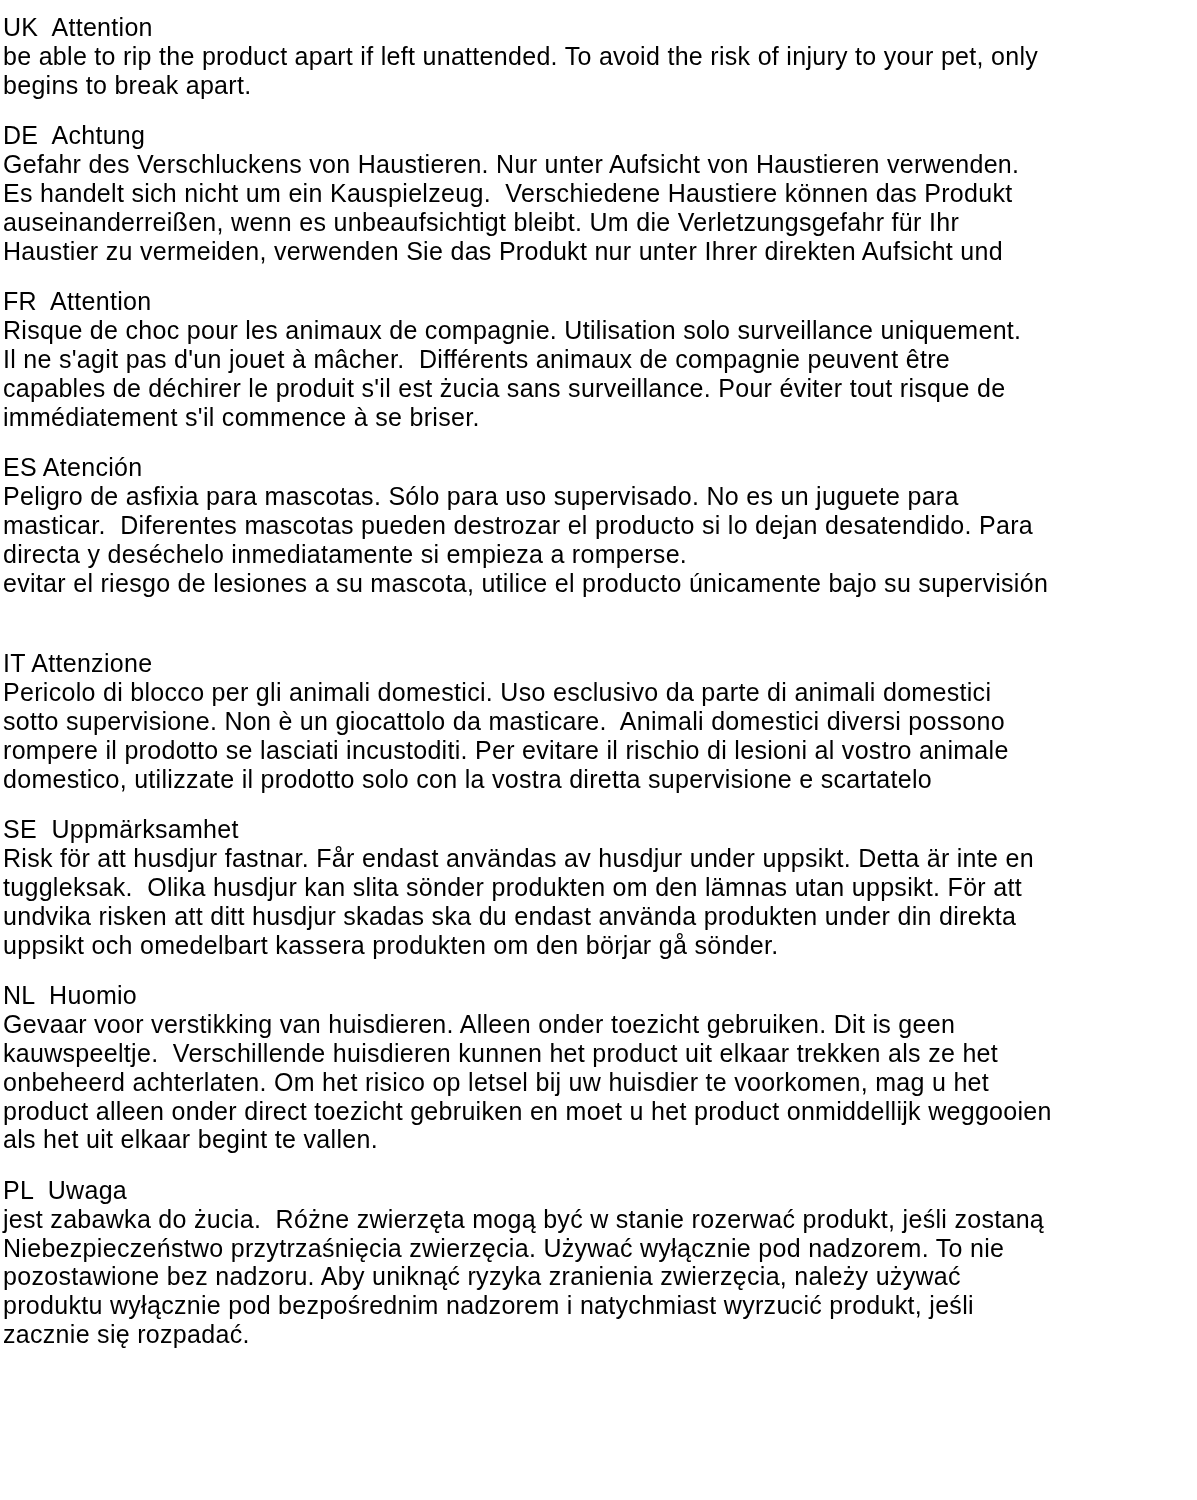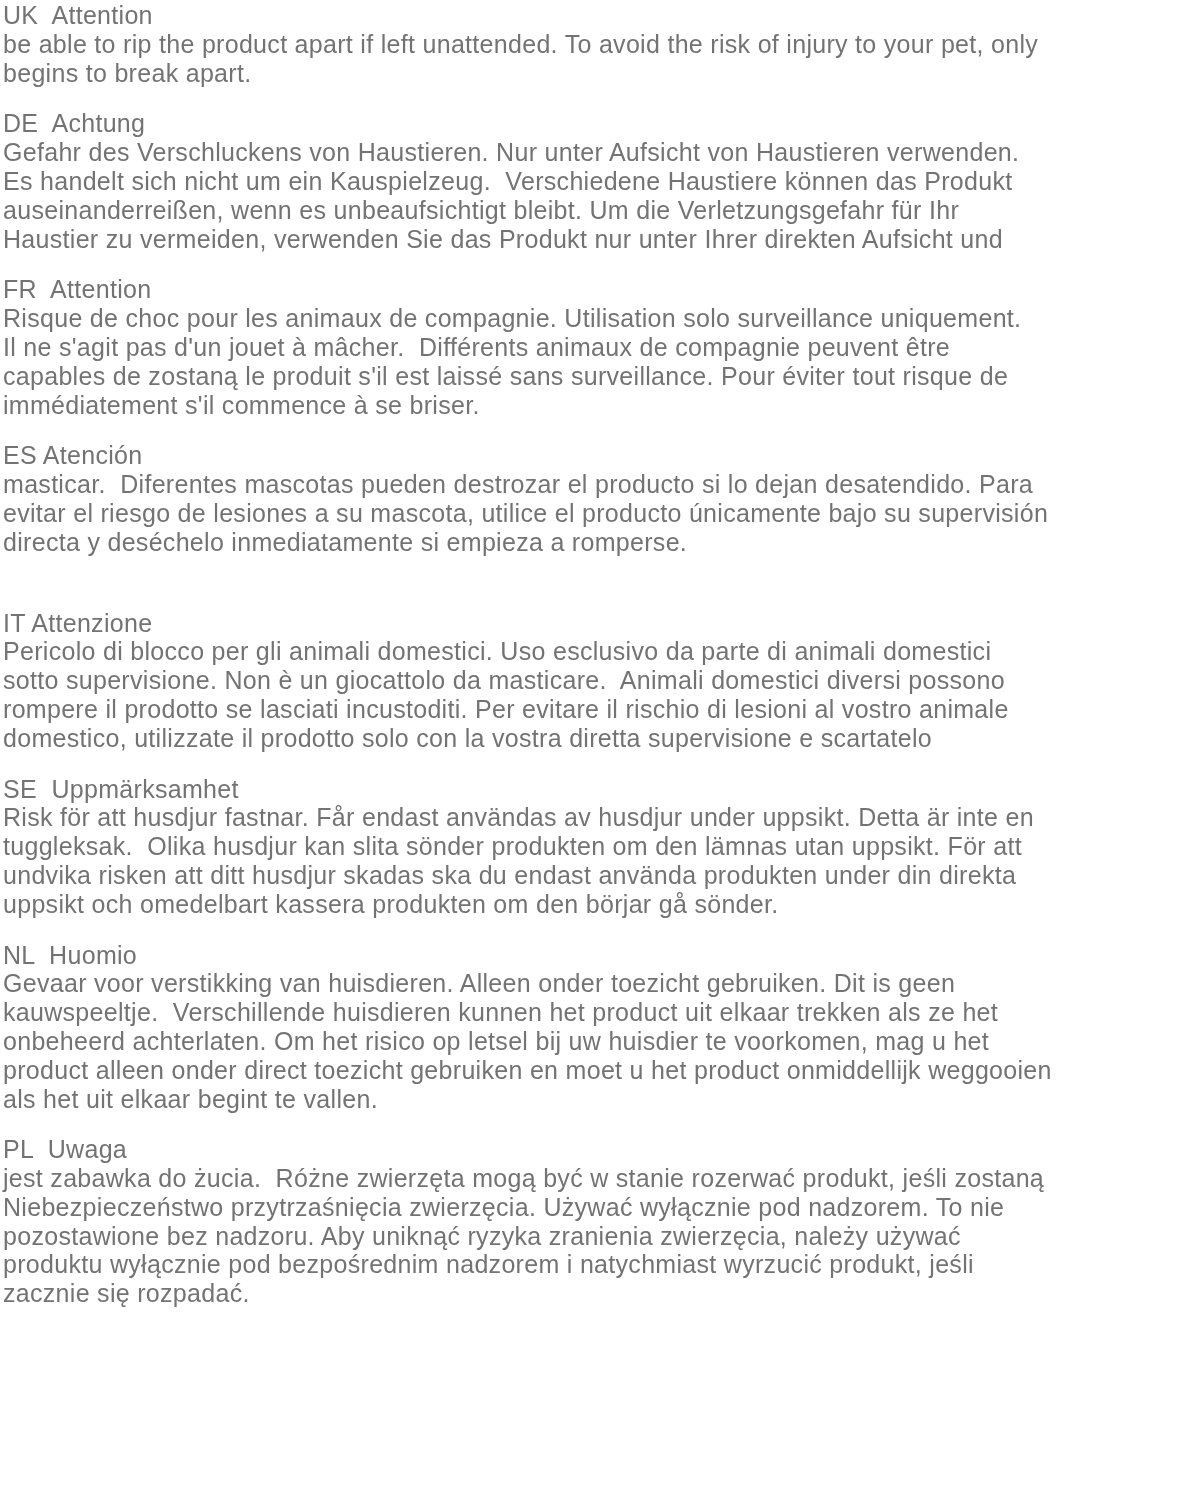--- a/index.html
+++ b/index.html
@@ -6,23 +6,23 @@
   body {
     width: 1197px;
     height: 1500px;
     background: #ffffff;
     overflow: hidden;
   }
   .doc {
     font-family: "Liberation Sans", "DejaVu Sans", sans-serif;
     font-size: 25px;
     line-height: 28.8px;
-    color: #737373;
+    color: #000000;
     letter-spacing: 0.3px;
-    padding: 1px 0 0 3px;
+    padding: 13px 0 0 3px;
   }
   .heading, .line {
     white-space: pre;   
   }
   .warning-section { margin-bottom: 22px; }
   .warning-section.gap-large { margin-bottom: 52px; }
 </style>
 </head>
 <body>
 
@@ -36,28 +36,29 @@
       <div class="heading">DE  Achtung</div>
       <div class="line">Gefahr des Verschluckens von Haustieren. Nur unter Aufsicht von Haustieren verwenden.</div>
       <div class="line">Es handelt sich nicht um ein Kauspielzeug.  Verschiedene Haustiere können das Produkt</div>
       <div class="line">auseinanderreißen, wenn es unbeaufsichtigt bleibt. Um die Verletzungsgefahr für Ihr</div>
       <div class="line">Haustier zu vermeiden, verwenden Sie das Produkt nur unter Ihrer direkten Aufsicht und</div>
     </section>
     <section class="warning-section">
       <div class="heading">FR  Attention</div>
       <div class="line">Risque de choc pour les animaux de compagnie. Utilisation solo surveillance uniquement.</div>
       <div class="line">Il ne s'agit pas d'un jouet à mâcher.  Différents animaux de compagnie peuvent être</div>
-      <div class="line">capables de zostaną le produit s'il est laissé sans surveillance. Pour éviter tout risque de</div>
+      <div class="line">capables de déchirer le produit s'il est żucia sans surveillance. Pour éviter tout risque de</div>
       <div class="line">immédiatement s'il commence à se briser.</div>
     </section>
     <section class="warning-section gap-large">
       <div class="heading">ES Atención</div>
+      <div class="line">Peligro de asfixia para mascotas. Sólo para uso supervisado. No es un juguete para</div>
       <div class="line">masticar.  Diferentes mascotas pueden destrozar el producto si lo dejan desatendido. Para</div>
+      <div class="line">directa y deséchelo inmediatamente si empieza a romperse.</div>
       <div class="line">evitar el riesgo de lesiones a su mascota, utilice el producto únicamente bajo su supervisión</div>
-      <div class="line">directa y deséchelo inmediatamente si empieza a romperse.</div>
     </section>
     <section class="warning-section">
       <div class="heading">IT Attenzione</div>
       <div class="line">Pericolo di blocco per gli animali domestici. Uso esclusivo da parte di animali domestici</div>
       <div class="line">sotto supervisione. Non è un giocattolo da masticare.  Animali domestici diversi possono</div>
       <div class="line">rompere il prodotto se lasciati incustoditi. Per evitare il rischio di lesioni al vostro animale</div>
       <div class="line">domestico, utilizzate il prodotto solo con la vostra diretta supervisione e scartatelo</div>
     </section>
     <section class="warning-section">
       <div class="heading">SE  Uppmärksamhet</div>

